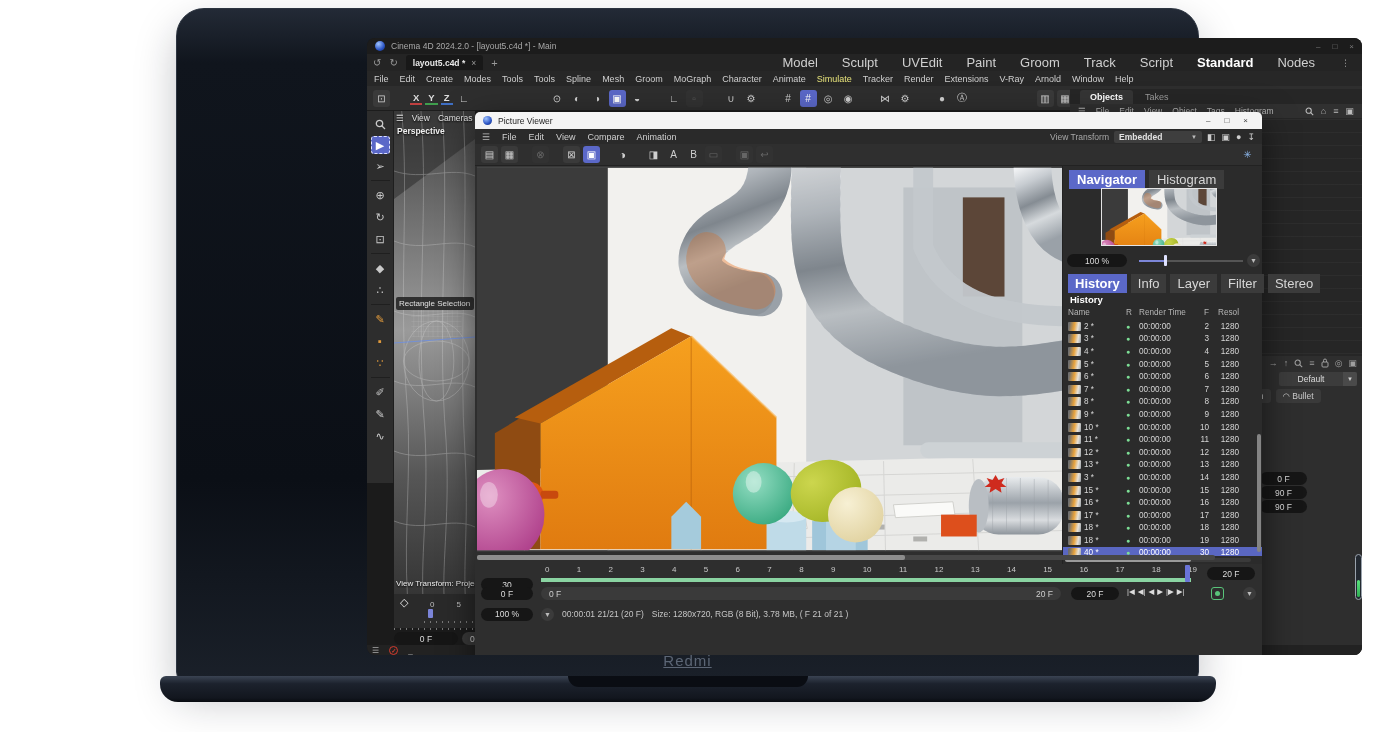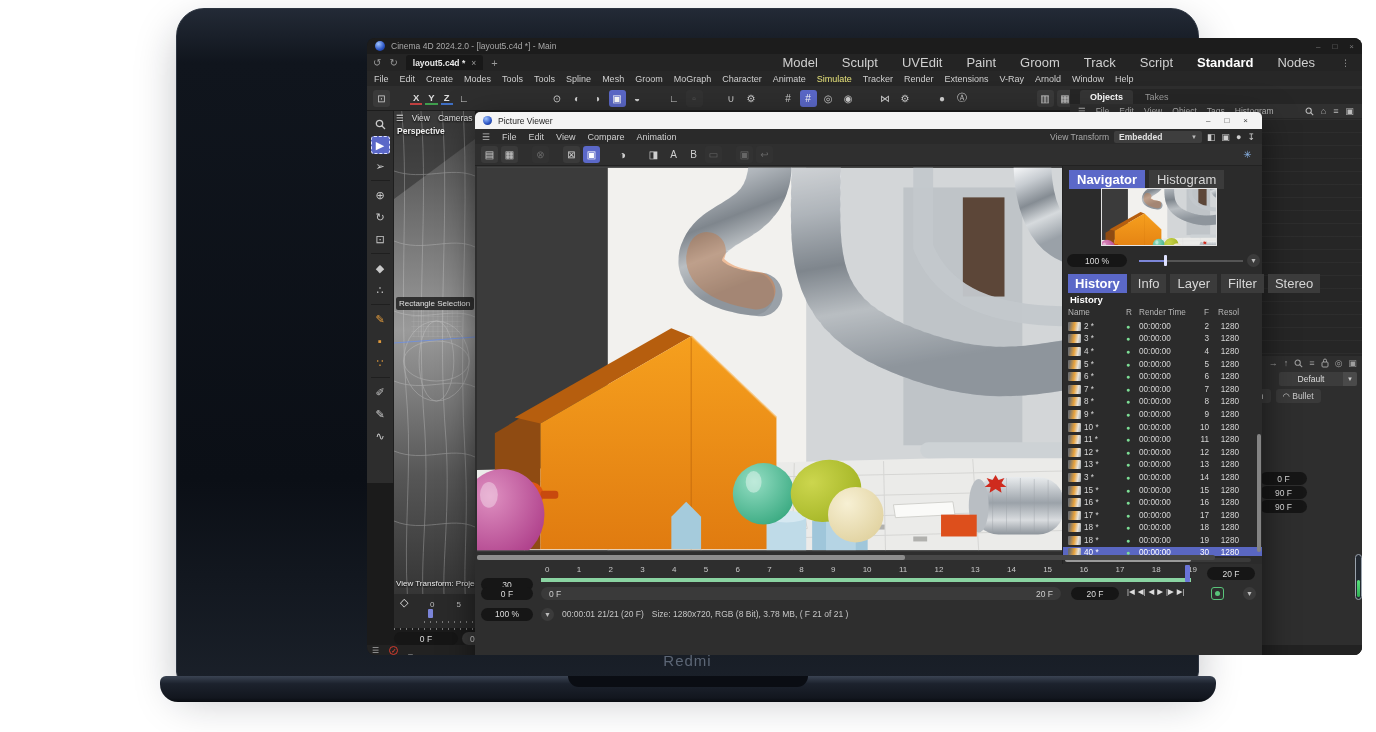--- a/index.html
+++ b/index.html
@@ -6,21 +6,21 @@
     --accent:#5b68c8; --yellow:#e6e27a; --green:#7ddf96; --tlgreen:#8ad4a2;
     --panel:#2b2b2b; --panel2:#303030; --dark:#1f1f1f; --field:#161616;
     --txt:#c9c9c9; --dim:#8f8f8f;
   }
   *{box-sizing:border-box; margin:0; padding:0;}
   body{background:#ffffff; font-family:"Liberation Sans",sans-serif; width:1376px; height:732px; position:relative; overflow:hidden;}
   
   .laptop-lid{position:absolute; left:176px; top:8px; width:1023px; height:674px;
     background:linear-gradient(180deg,#232a36 0%,#10151d 8%,#0b0f16 70%,#1a2029 100%);
     border-radius:28px 28px 10px 10px; box-shadow:0 18px 40px rgba(20,25,35,.25); border:1px solid #2c3440;}
-  .brand{position:absolute; left:0; right:0; bottom:12px; text-align:center; color:#5c6675; font-size:15px; letter-spacing:1px;}
+  .brand{position:absolute; left:0; right:0; bottom:12px; text-align:center; color:#5c6675; font-size:15px; letter-spacing:1px;text-decoration:underline;}
   .laptop-base{position:absolute; left:160px; top:676px; width:1056px; height:26px;
     background:linear-gradient(180deg,#3a4352 0%,#1c222d 30%,#12161e 85%,#070a0f 100%);
     border-radius:6px 6px 18px 18px;}
   .laptop-base .notch{position:absolute; left:50%; top:0; transform:translateX(-50%); width:240px; height:11px;
     background:#0a0d13; border-radius:0 0 11px 11px;}
   
   .screen{position:absolute; left:190px; top:29px; width:995px; height:617px; background:#1b1b1b; border-radius:8px; overflow:hidden; font-size:9px; color:var(--txt);}
   .field{background:var(--field); border-radius:7px; color:#ddd; font-size:8.5px; display:flex; align-items:center; justify-content:center; height:13px;}
   .glyph{display:inline-flex; align-items:center; justify-content:center;}
   .iconbtn{width:17px; height:17px; border-radius:3px; background:#3a3a3a; color:#cfcfcf; display:inline-flex; align-items:center; justify-content:center; font-size:10px;}

